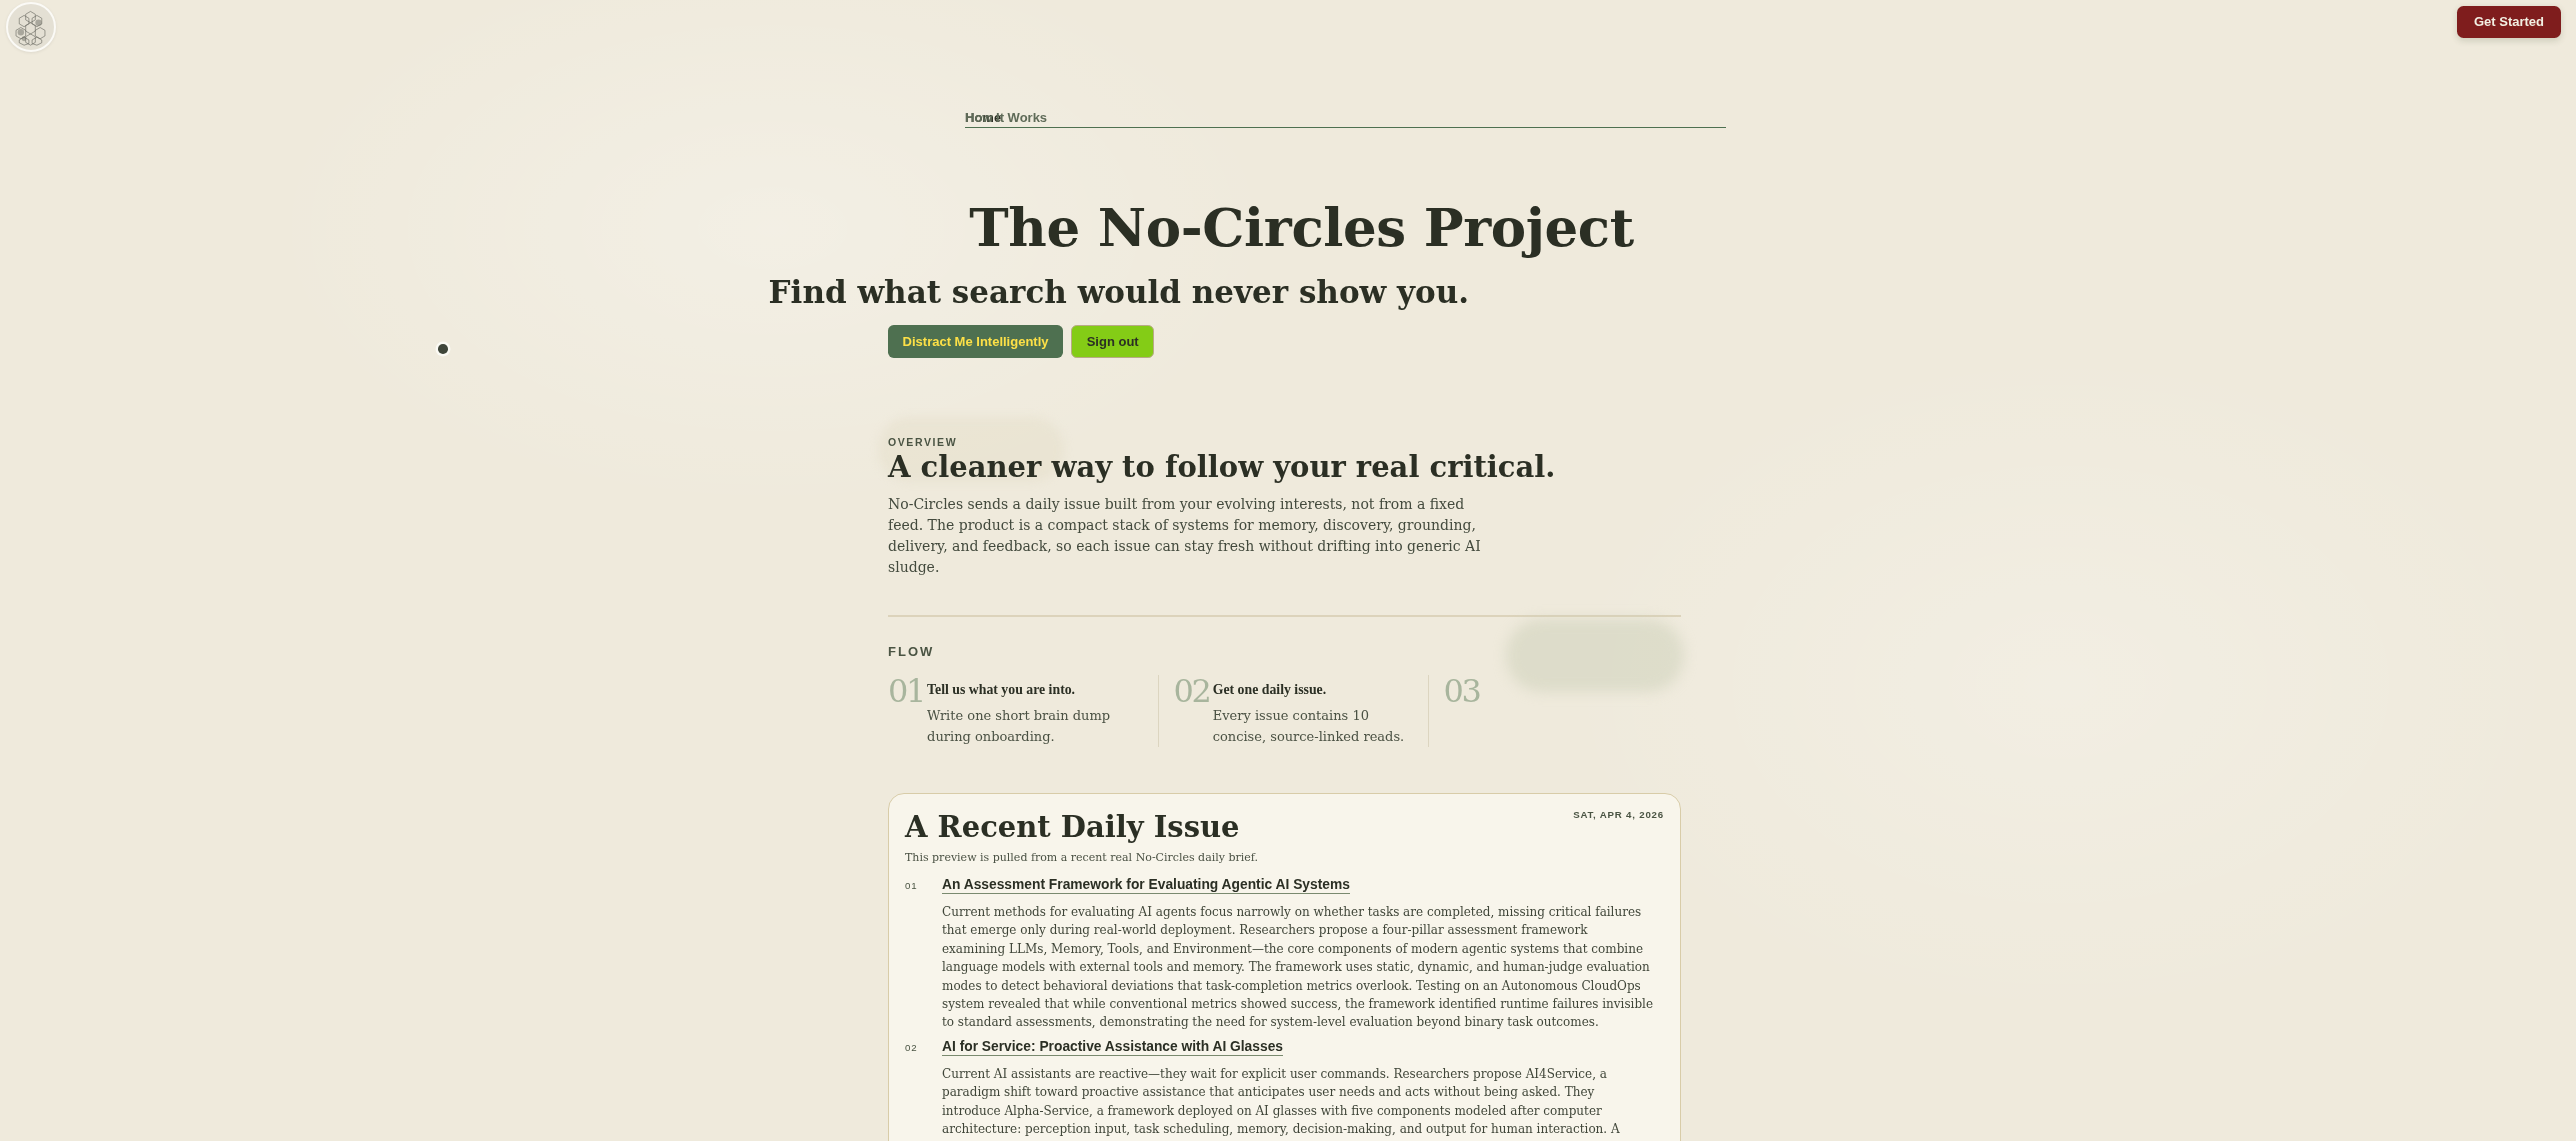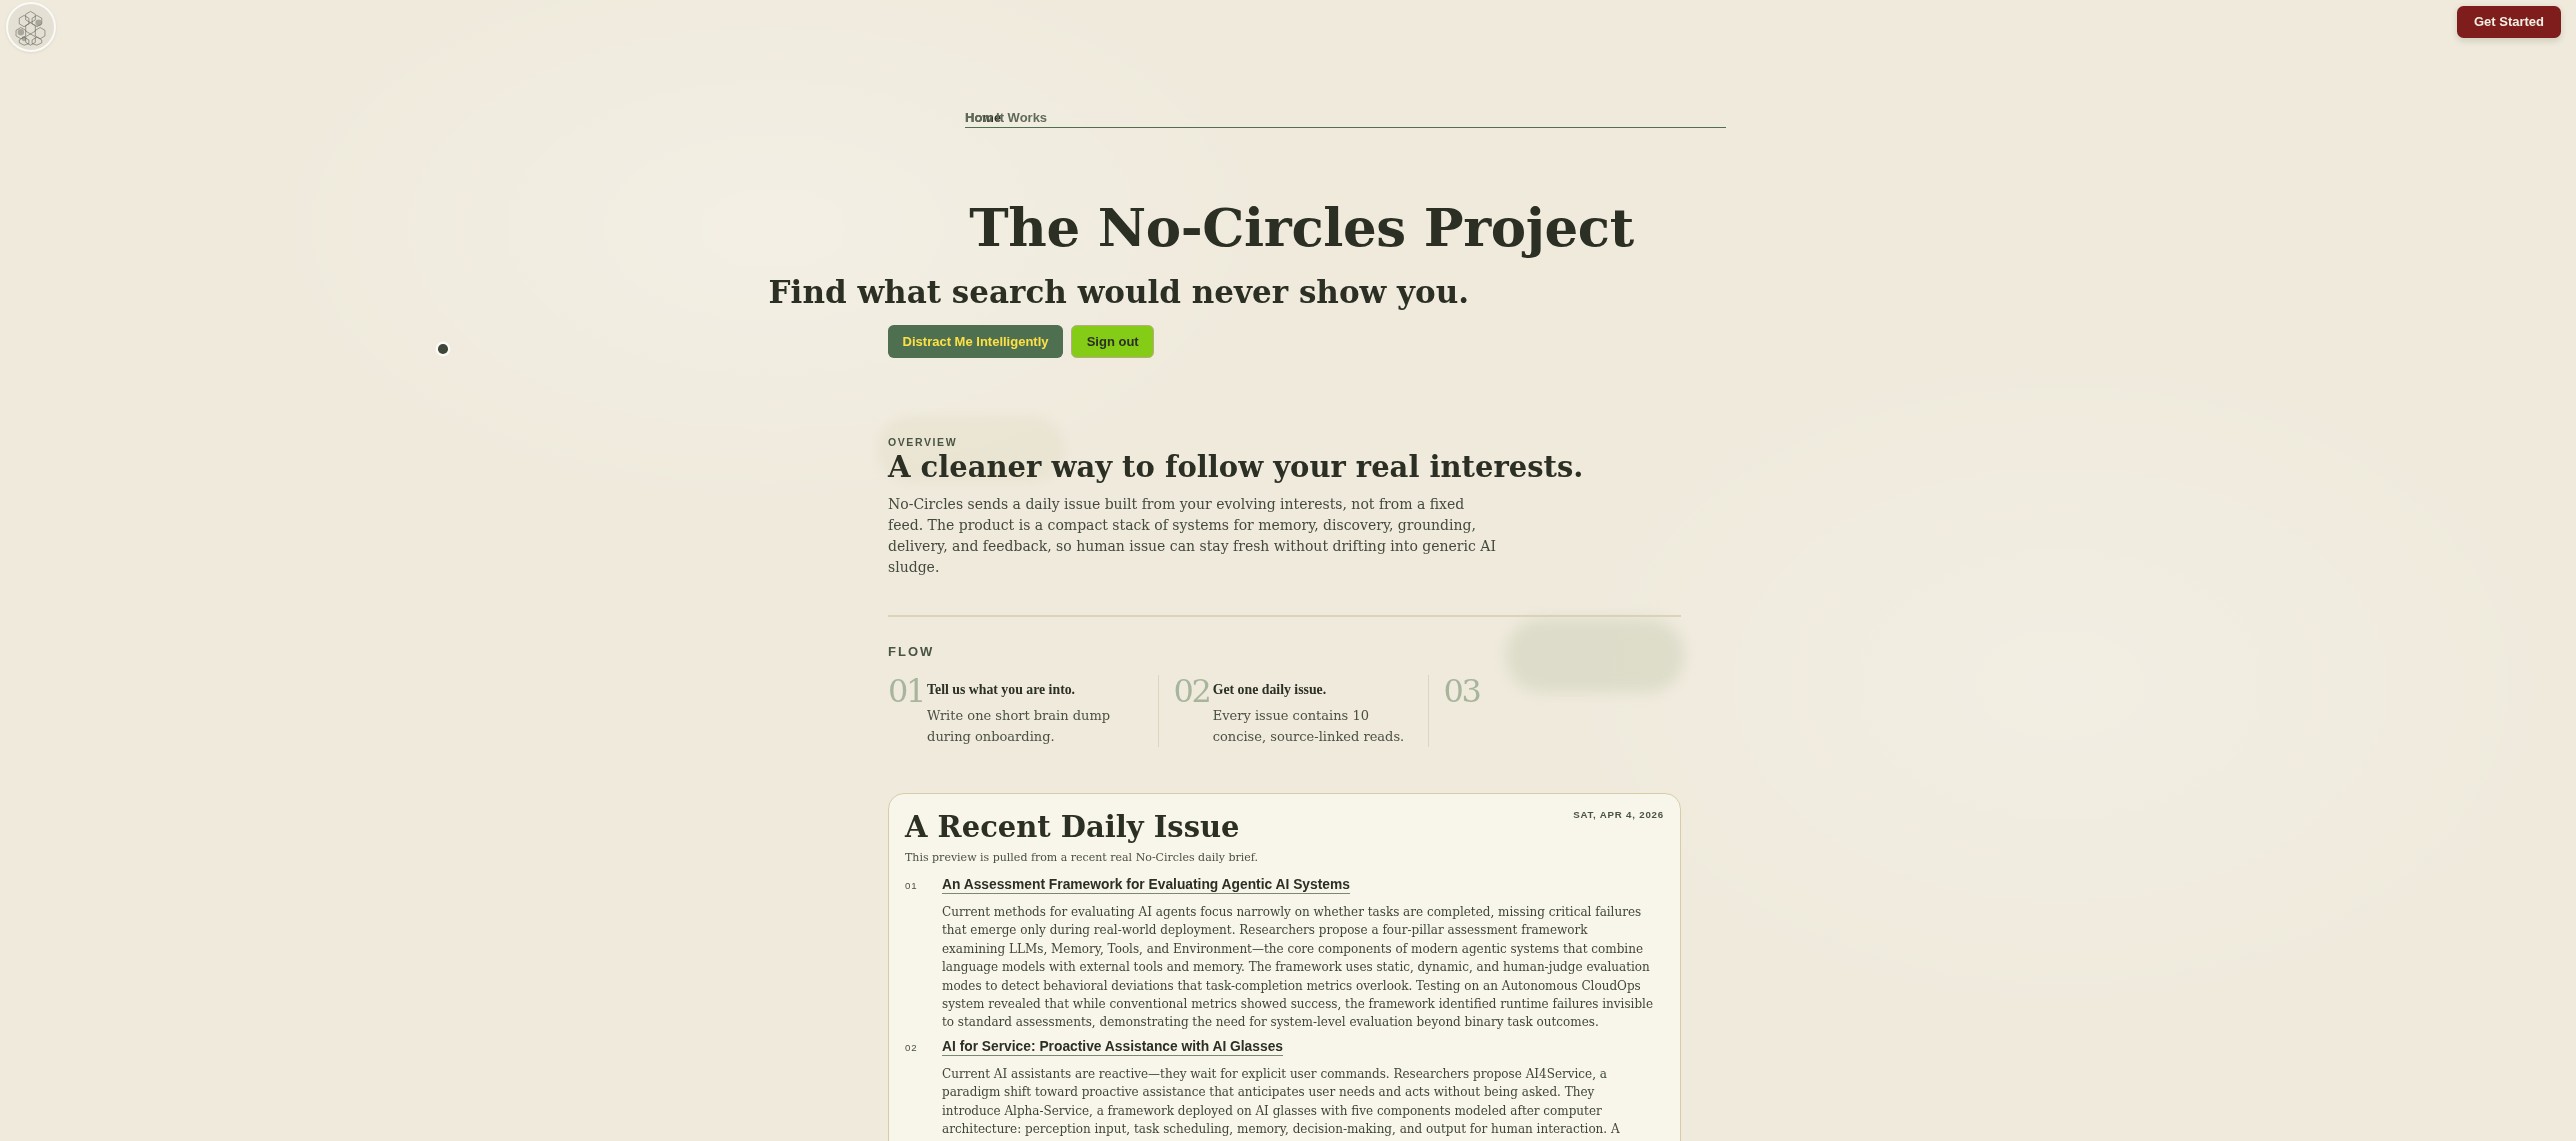--- a/index.html
+++ b/index.html
@@ -190,22 +190,22 @@
 
 <h1 class="hero-title serif">The No-Circles Project</h1>
 <h2 class="hero-sub serif">Find what search would never show you.</h2>
 <div class="hero-actions">
   <button class="btn-primary">Distract Me Intelligently</button>
   <button class="btn-secondary">Sign out</button>
 </div>
 
 <div class="blob1"></div>
 <div class="section-label overview-label">OVERVIEW</div>
-<h3 class="overview-title serif">A cleaner way to follow your real interests.</h3>
-<p class="overview-body serif">No-Circles sends a daily issue built from your evolving interests, not from a fixed feed. The product is a compact stack of systems for memory, discovery, grounding, delivery, and feedback, so human issue can stay fresh without drifting into generic AI sludge.</p>
+<h3 class="overview-title serif">A cleaner way to follow your real critical.</h3>
+<p class="overview-body serif">No-Circles sends a daily issue built from your evolving interests, not from a fixed feed. The product is a compact stack of systems for memory, discovery, grounding, delivery, and feedback, so each issue can stay fresh without drifting into generic AI sludge.</p>
 
 <div class="divider"></div>
 
 <div class="blob2"></div>
 <div class="section-label flow-label">FLOW</div>
 <div class="flow-steps">
   <div class="step step1">
     <div class="step-num">01</div>
     <div>
       <div class="step-title">Tell us what you are into.</div>

